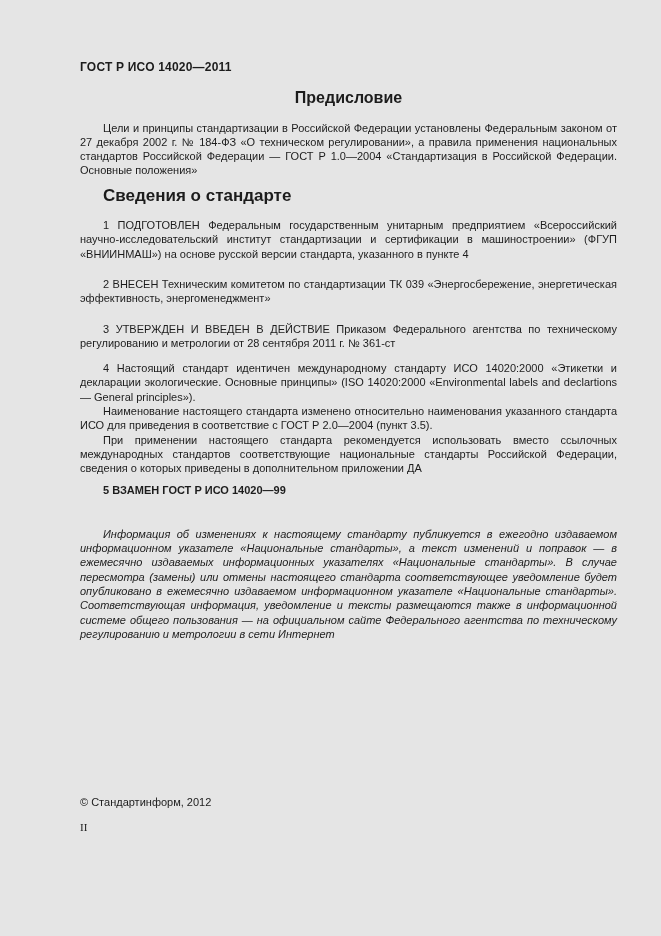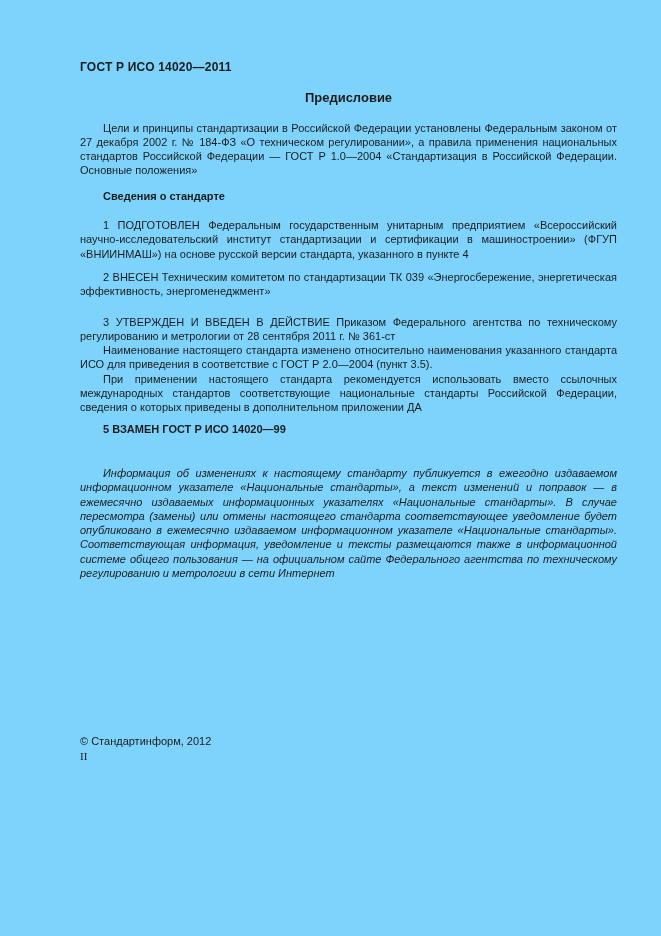--- a/index.html
+++ b/index.html
@@ -6,88 +6,89 @@
   html, body {
     margin: 0;
     padding: 0;
     background: #ffffff;
   }
   .page {
     position: relative;
     width: 661px;
     height: 936px;
     box-sizing: border-box;
-    background: #7dd3fc;
+    background: #e5e5e5;
     color: #1c1c1c;
     font-family: "Liberation Sans", "DejaVu Sans", sans-serif;
     font-size: 11px;
     line-height: 14.3px;
     padding: 60px 44px 0 80px;
     overflow: hidden;
   }
   .doc-number {
     font-weight: bold;
     font-size: 12px;
     letter-spacing: 0.2px;
   }
   .title {
-    font-size: 13px;
+    font-size: 16px;
     font-weight: bold;
     text-align: center;
     margin: 17px 0 0 0;
   }
   p {
     margin: 0;
     text-align: justify;
   }
   .indent { text-indent: 23px; }
   .intro { margin-top: 15px; }
   .subheading {
     font-weight: bold;
     text-align: left;
     text-indent: 23px;
     margin-top: 11px;
-    font-size: 11px;
+    font-size: 17px;
   }
   .item-1 { margin-top: 15px; }
-  .item-2 { margin-top: 9px; }
+  .item-2 { margin-top: 16px; }
   .item-3 { margin-top: 16px; }
   .item-4 { margin-top: 11px; }
   .item-4b { margin-top: 0; }
   .item-4c { margin-top: 0; }
   .item-5 { margin-top: 7px; font-weight: bold; }
   .italic-note {
     margin-top: 30px;
     font-style: italic;
   }
   .copyright {
     margin-top: 154px;
   }
   .footer-note { margin-top: 8px; }
-  .page-number { margin-top: 0; font-family: Liberation Serif, serif; }
+  .page-number { margin-top: 10px; font-family: Liberation Serif, serif; }
 </style>
 </head>
 <body>
 
 <div class="page">
 
   <div class="doc-number">ГОСТ Р ИСО 14020—2011</div>
 
   <div class="title">Предисловие</div>
 
   <p class="indent intro">Цели и принципы стандартизации в Российской Федерации установлены Федеральным законом от 27 декабря 2002 г. № 184-ФЗ «О техническом регулировании», а правила применения национальных стандартов Российской Федерации — ГОСТ Р 1.0—2004 «Стандартизация в Российской Федерации. Основные положения»</p>
 
   <p class="subheading">Сведения о стандарте</p>
 
   <p class="indent item-1">1  ПОДГОТОВЛЕН Федеральным государственным унитарным предприятием «Всероссийский научно-исследовательский институт стандартизации и сертификации в машиностроении» (ФГУП «ВНИИНМАШ») на основе русской версии стандарта, указанного в пункте 4</p>
 
   <p class="indent item-2">2  ВНЕСЕН Техническим комитетом по стандартизации ТК 039 «Энергосбережение, энергетическая эффективность, энергоменеджмент»</p>
 
   <p class="indent item-3">3  УТВЕРЖДЕН  И  ВВЕДЕН  В  ДЕЙСТВИЕ  Приказом Федерального агентства по техническому регулированию и метрологии от 28 сентября 2011 г. № 361-ст</p>
 
+  <p class="indent item-4">4  Настоящий стандарт идентичен международному стандарту ИСО 14020:2000 «Этикетки и декларации экологические. Основные принципы» (ISO 14020:2000 «Environmental labels and declartions — General principles»).</p>
 
   <p class="indent item-4b">Наименование настоящего стандарта изменено относительно наименования указанного стандарта ИСО для приведения в соответствие с ГОСТ Р 2.0—2004 (пункт 3.5).</p>
 
   <p class="indent item-4c">При применении настоящего стандарта рекомендуется использовать вместо ссылочных международных стандартов соответствующие национальные стандарты Российской Федерации, сведения о которых приведены в дополнительном приложении ДА</p>
 
   <p class="indent item-5">5  ВЗАМЕН ГОСТ Р ИСО 14020—99</p>
 
   <p class="indent italic-note">Информация об изменениях к настоящему стандарту публикуется в ежегодно издаваемом информационном указателе «Национальные стандарты», а текст изменений и поправок — в ежемесячно издаваемых информационных указателях «Национальные стандарты». В случае пересмотра (замены) или отмены настоящего стандарта соответствующее уведомление будет опубликовано в ежемесячно издаваемом информационном указателе «Национальные стандарты». Соответствующая информация, уведомление и тексты размещаются также в информационной системе общего пользования — на официальном сайте Федерального агентства по техническому регулированию и метрологии в сети Интернет</p>
 
   <div class="copyright">© Стандартинформ, 2012</div>

